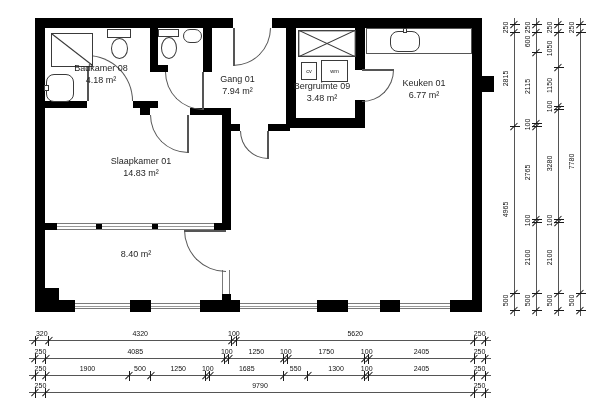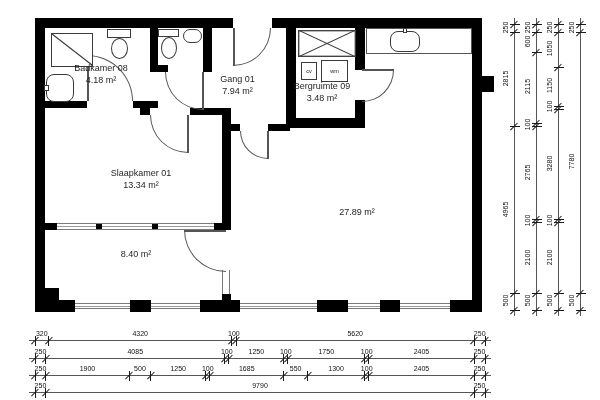--- a/index.html
+++ b/index.html
@@ -137,26 +137,29 @@
     <span style="display:block">4.18 m²</span>
   </div>
   <div class="room-label" style="left:190px;top:74px;width:95px;">
     <span style="display:block">Gang 01</span>
     <span style="display:block">7.94 m²</span>
   </div>
   <div class="room-label" style="left:270px;top:81px;width:104px;">
     <span style="display:block">Bergruimte 09</span>
     <span style="display:block">3.48 m²</span>
   </div>
-  <div class="room-label" style="left:90px;top:168px;width:102px;">
+  <div class="room-label" style="left:372px;top:78px;width:104px;">
+    <span style="display:block">Keuken 01</span>
+    <span style="display:block">6.77 m²</span>
+  </div>
+  <div class="room-label" style="left:90px;top:156px;width:102px;">
     <span style="display:block">Slaapkamer 01</span>
-    <span style="display:block">13.34 m²</span>
+    <span style="display:block">14.83 m²</span>
   </div>
   <div class="room-label" style="left:305px;top:207px;width:104px;">
-    <span style="display:block">27.89 m²</span>
   </div>
   <div class="room-label" style="left:84px;top:249px;width:104px;">
     <span style="display:block">8.40 m²</span>
   </div>
 
   <div id="dim-layer" style="position:absolute;left:0;top:0;width:600px;height:400px;">
       <div class="dim-line" style="left: 29px; top: 340px; width: 462px; height: 1px;"></div>
       <div class="dim-tick" style="left: 34.5px; top: 335.5px; width: 1px; height: 10px;"></div>
       <div class="dim-slash" style="left: 30px; top: 339.5px; width: 10px; height: 1.2px;"></div>
       <div class="dim-tick" style="left: 48.0721px; top: 335.5px; width: 1px; height: 10px;"></div>

